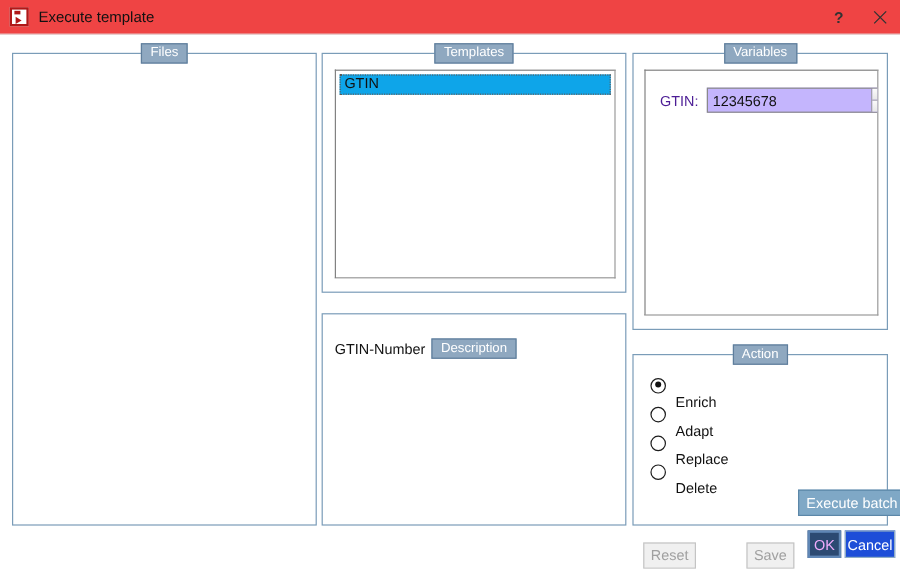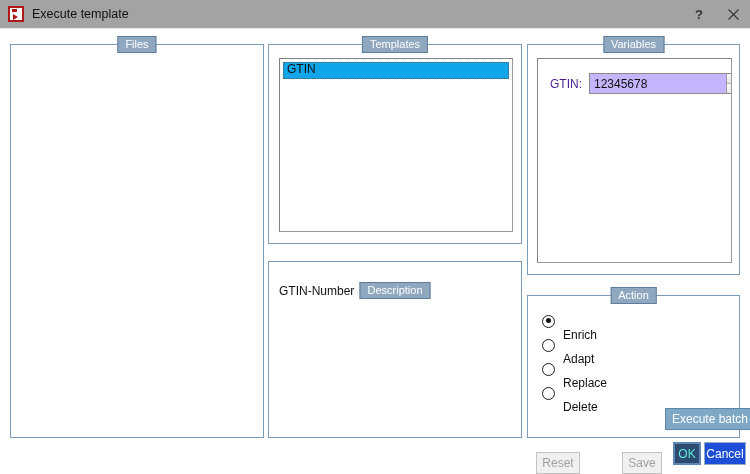--- a/index.html
+++ b/index.html
@@ -15,21 +15,21 @@
     color: #1a1a1a;
     overflow: hidden;
     position: relative;
   }
 
   
   .titlebar {
     position: absolute;
     left: 0; top: 0;
     width: 750px; height: 28px;
-    background: #a3a3a3;
+    background: #ef4444;
     border-bottom: 1px solid #e6e6e6;
     display: flex;
     align-items: center;
   }
   .app-icon {
     width: 16px; height: 16px;
     margin-left: 8px;
     border: 2px solid #b01818;
     background: #ffffff;
     box-sizing: border-box;
@@ -293,21 +293,21 @@
     margin-top: 44px;
   }
   .btn.primary {
     background: #7fa8c6;
     border-color: #5c87a8;
     color: #ffffff;
   }
   .btn.ok {
     background: #2c4a72;
     border-color: #5f86b5;
-    color: #5eead4;
+    color: #f0abfc;
     border-width: 2px;
   }
   .btn.cancel {
     background: #1d4ed8;
     border-color: #8fadc4;
     color: #ffffff;
   }
 </style>
 </head>
 <body>

